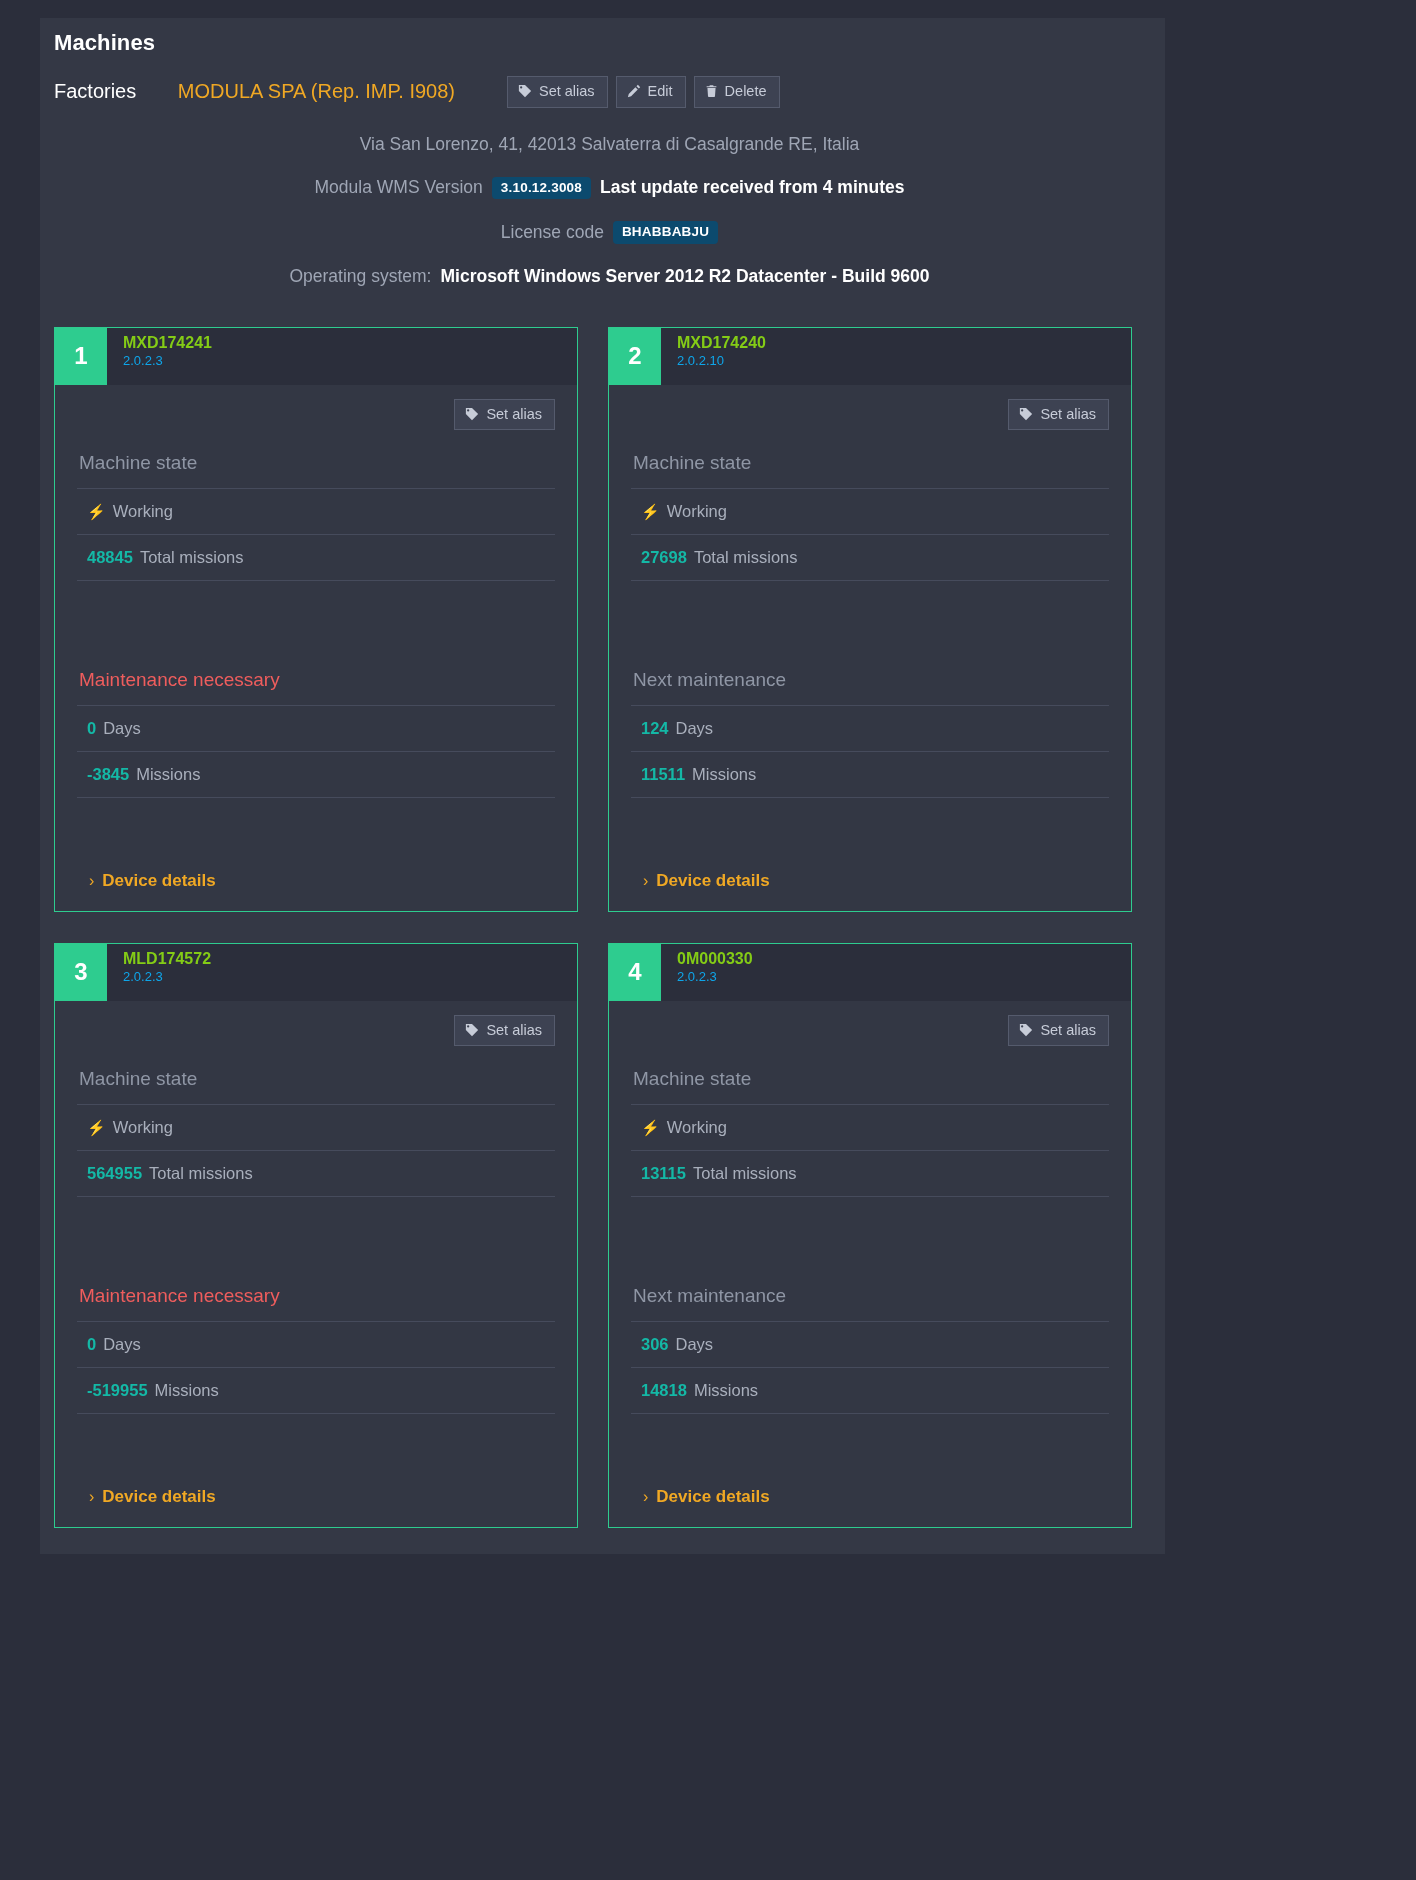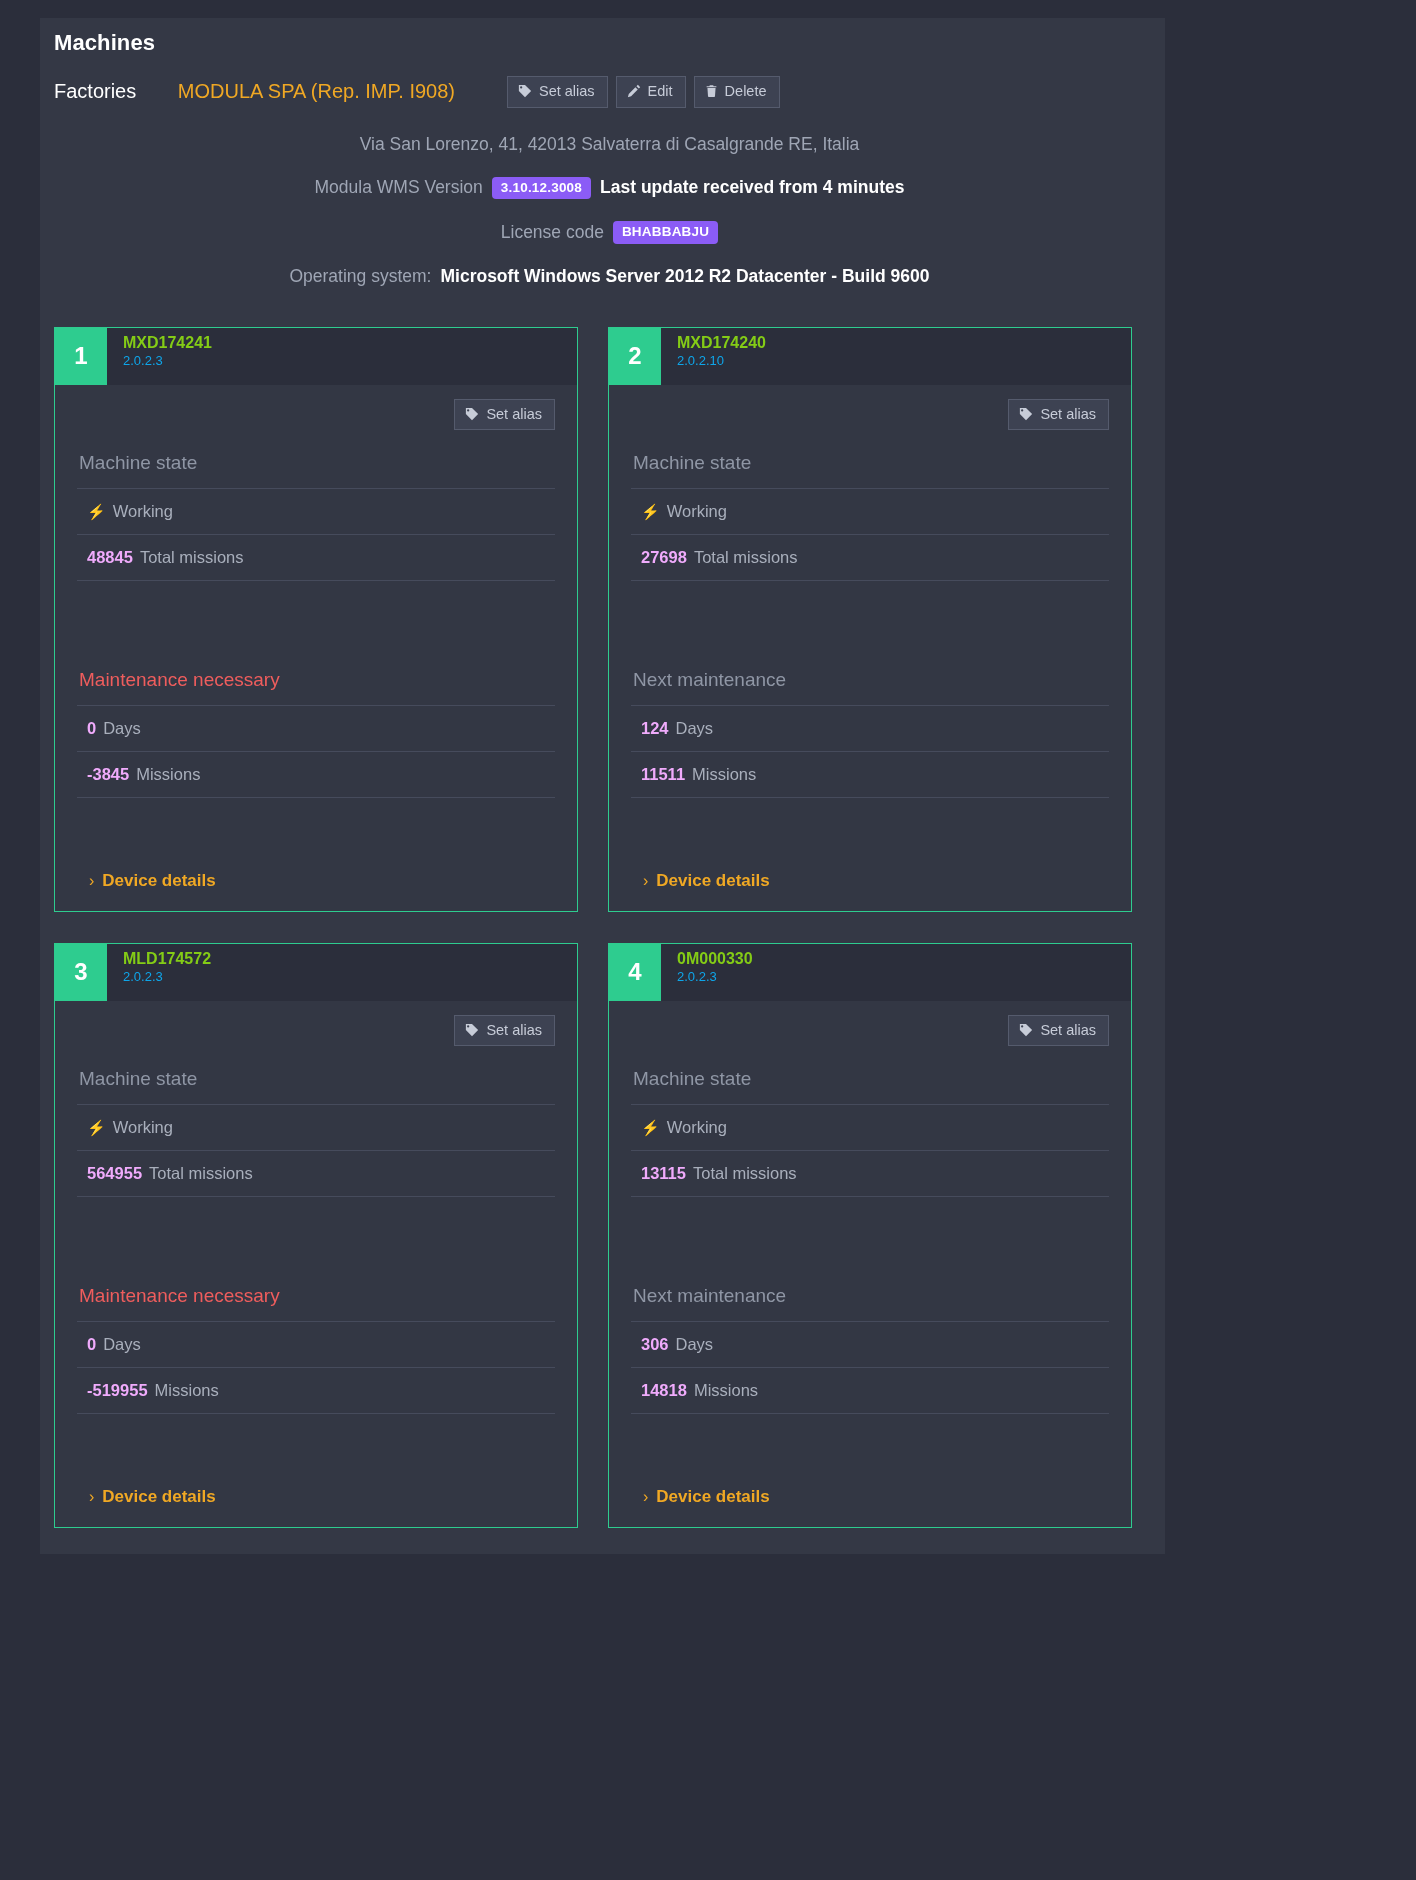--- a/index.html
+++ b/index.html
@@ -71,21 +71,21 @@
     margin-bottom: 22px;
     display: flex;
     align-items: center;
     flex-wrap: wrap;
     gap: 9px;
     line-height: 1.2;
     justify-content: center;
   }
   .info-line .strong { color: #ffffff; font-weight: bold; }
   .badge {
-    background: #8b5cf6;
+    background: #0c4a6e;
     color: #ffffff;
     font-size: 13.5px;
     font-weight: bold;
     border-radius: 4px;
     padding: 4px 9px 5px 9px;
     line-height: 1;
     letter-spacing: .2px;
   }
 
   
@@ -149,21 +149,21 @@
 
   .stat-row {
     border-top: 1px solid #464b5c;
     padding: 13px 0 13px 10px;
     font-size: 16.5px;
     color: #a9afbc;
     display: flex;
     align-items: center;
     gap: 7px;
   }
-  .stat-row .val { color: #f0abfc; font-weight: bold; }
+  .stat-row .val { color: #14b8a6; font-weight: bold; }
   .stat-row.bordered-bottom { border-bottom: 1px solid #464b5c; }
   .bolt { color: #ffffff; font-size: 15px; }
 
   .spacer { flex: 1; min-height: 18px; }
 
   .details-link {
     color: #f0a824;
     font-size: 17px;
     font-weight: bold;
     display: inline-flex;

